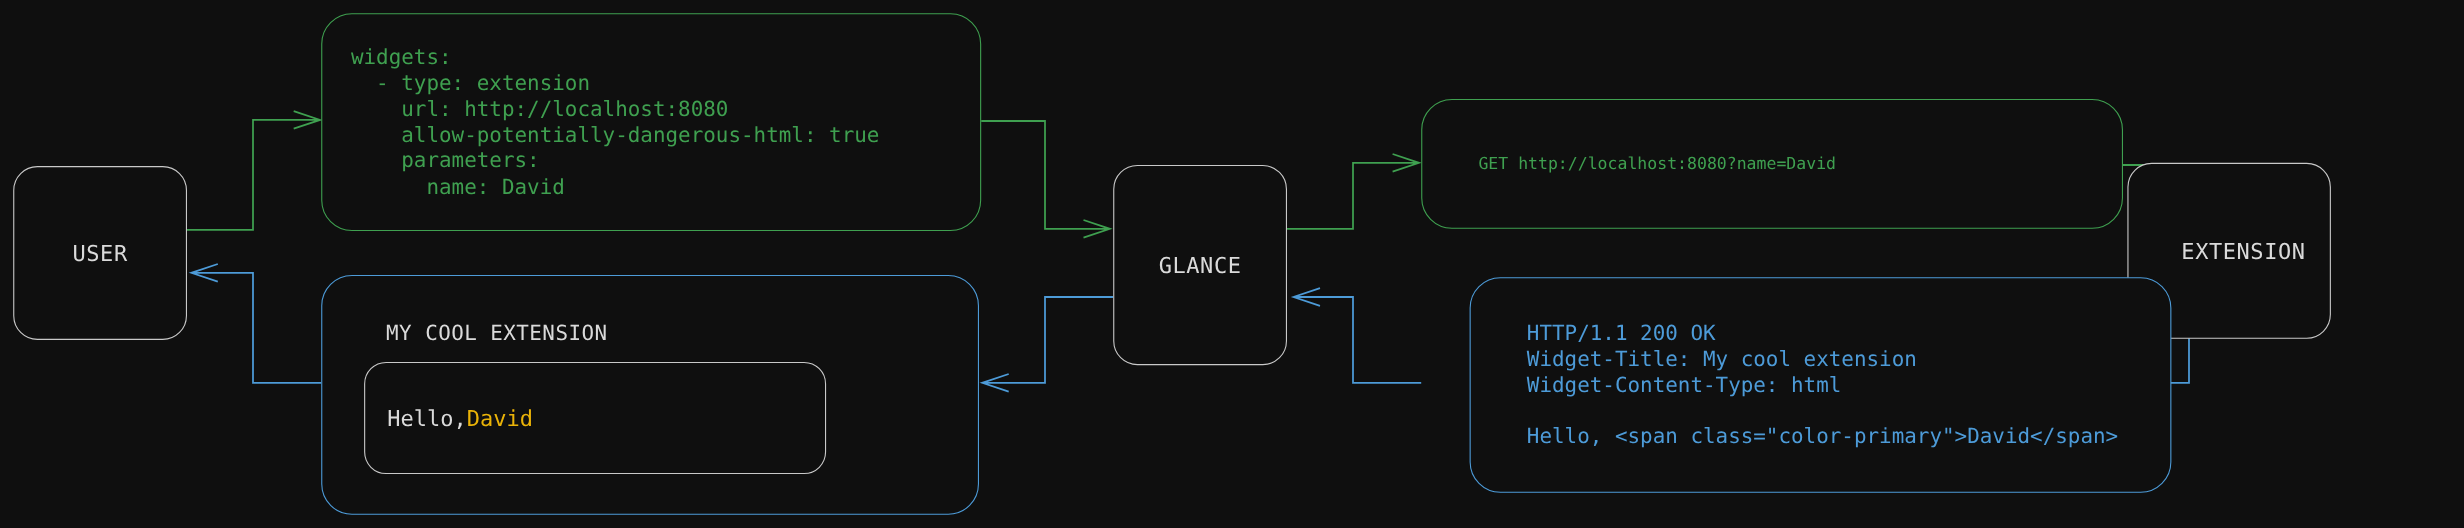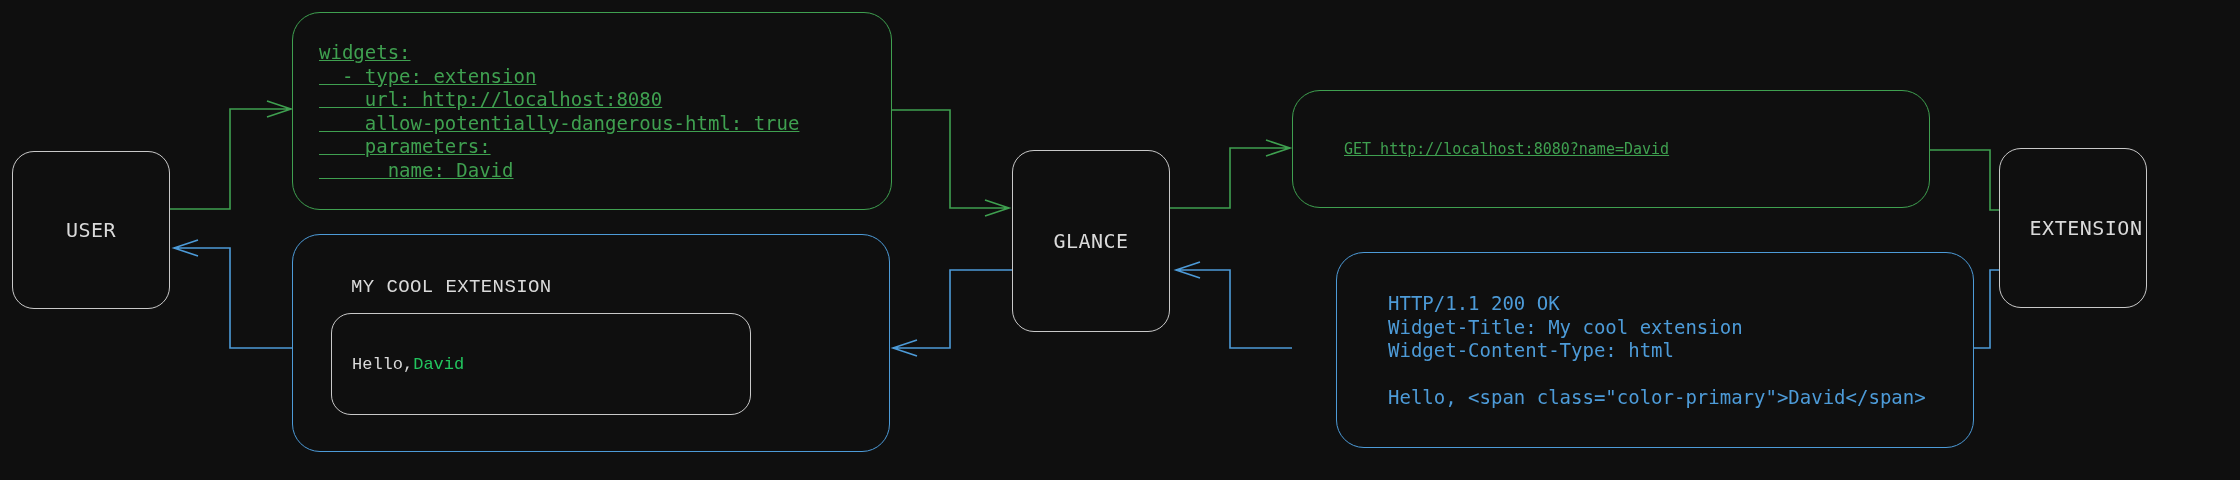--- a/index.html
+++ b/index.html
@@ -25,68 +25,68 @@
     display: flex;
     align-items: center;
     justify-content: center;
     color: #dadada;
     font-size: 20px;
     letter-spacing: 0.5px;
     background: #0f0f0f;
   }
   #node-user      { left: 12px;   top: 151px; width: 158px; height: 158px; }
   #node-glance    { left: 1012px; top: 150px; width: 158px; height: 182px; }
-  #node-extension { left: 1999px; top: 148px; width: 148px; height: 160px; padding-left: 26px; }
+  #node-extension { left: 1934px; top: 148px; width: 185px; height: 160px; padding-left: 26px; }
 
   .cbox { position: absolute; border-radius: 28px; background: #0f0f0f; }
   .green-border { border: 1.6px solid #3fa050; }
   .blue-border  { border: 1.6px solid #4d9bd8; }
 
   pre.code {
     margin: 0;
     font-family: "DejaVu Sans Mono", "Liberation Mono", monospace;
     font-size: 19px;
     line-height: 23.5px;
     white-space: pre;
   }
-  .green-text { color: #3fa050; text-decoration: underline; }
+  .green-text { color: #3fa050; }
   .blue-text  { color: #4d9bd8; }
 
   #config-box { left: 292px; top: 12px; width: 600px; height: 198px; }
   #config-box pre { padding: 28px 0 0 26px; }
 
   #request-box {
     left: 1292px; top: 90px; width: 638px; height: 118px;
     display: flex; align-items: center;
     padding-left: 51px;
     font-size: 15px;
   }
 
   #response-box { left: 1336px; top: 252px; width: 638px; height: 196px; }
   #response-box pre { padding: 39px 0 0 51px; }
 
-  #widget-box { left: 292px; top: 234px; width: 598px; height: 218px; font-family: Liberation Mono, monospace; }
+  #widget-box { left: 292px; top: 250px; width: 598px; height: 218px; }
   #widget-title {
     position: absolute;
     left: 58px; top: 41px;
     color: #dadada;
     font-size: 19px;
     letter-spacing: 0.4px;
   }
   #widget-inner {
     position: absolute;
     left: 38px; top: 78px; width: 420px; height: 102px;
     border: 1.6px solid #c9c9c9;
     border-radius: 20px;
     display: flex; align-items: center;
     padding-left: 20px;
-    font-size: 17px;
+    font-size: 20px;
     color: #dadada;
   }
-  .orange-text { color: #22c55e; }
+  .orange-text { color: #eab308; }
 </style>
 </head>
 <body>
 
 <div class="canvas">
 
   <svg class="wires" viewBox="0 0 2240 480">
 
     <path class="wire-green" d="M170 209 H230 V109 H291 M267 101 L291 109 L267 117"></path>
     <path class="wire-green" d="M892 110 H950 V208 H1009 M985 200 L1009 208 L985 216"></path>

